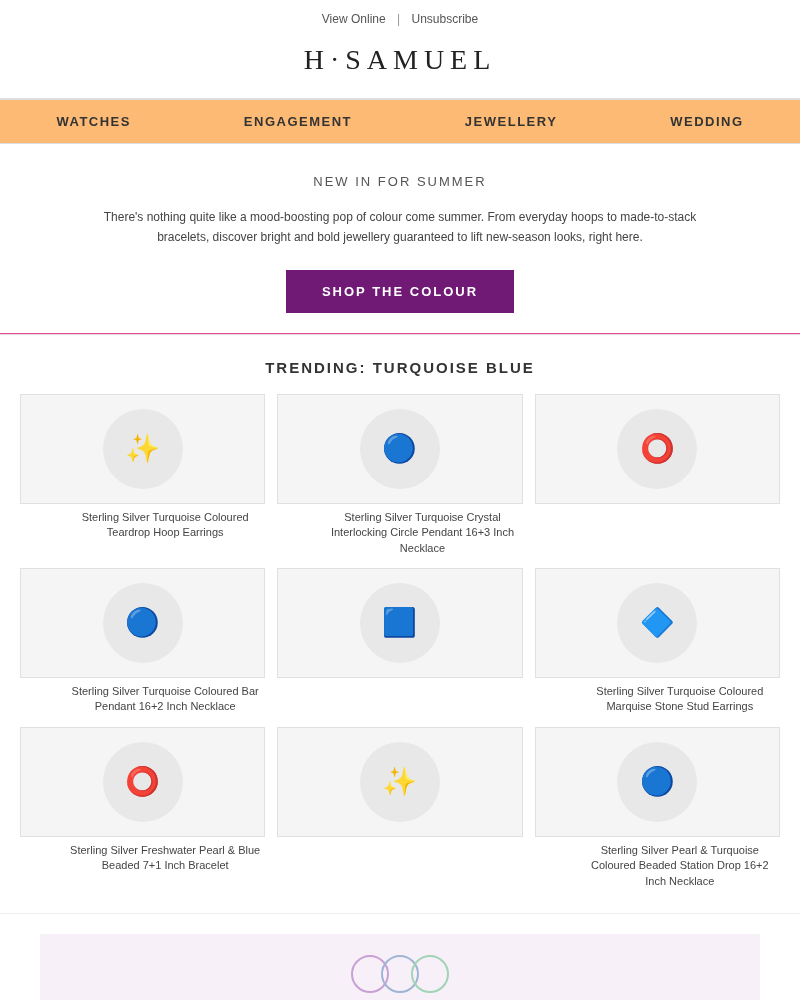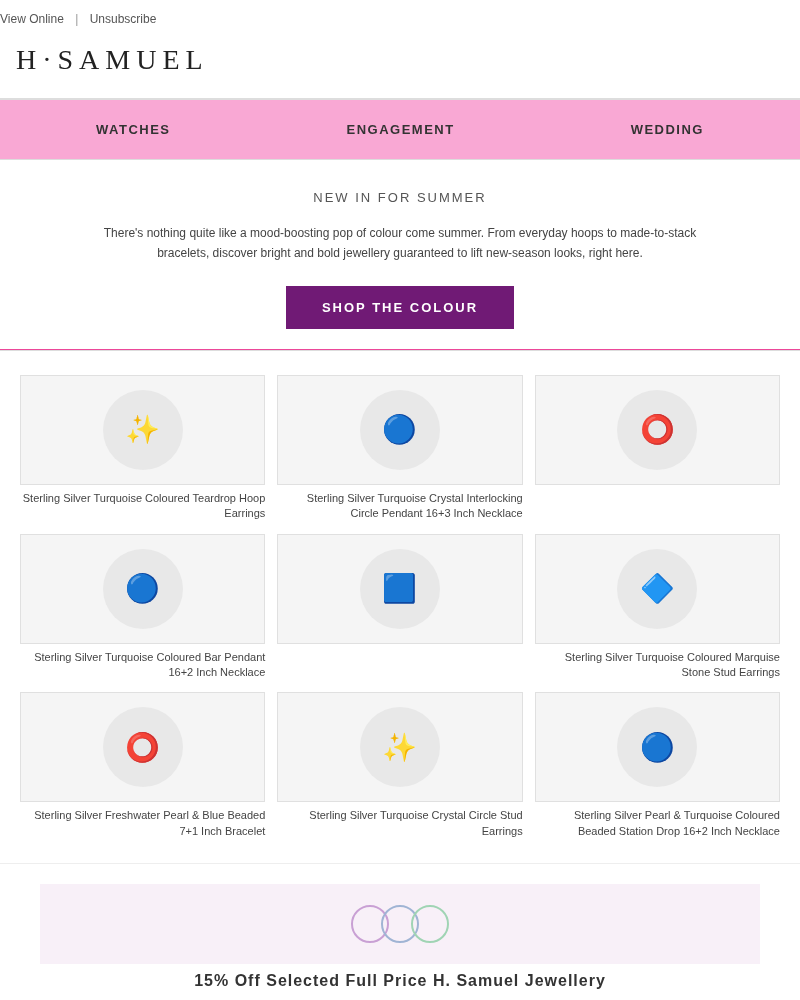--- a/index.html
+++ b/index.html
@@ -10,20 +10,21 @@
       justify-content: center;
     }
     .email-container {
       width: 800px;
       background: #ffffff;
     }
 
     
     .top-bar {
       background: #ffffff;
+      text-align: center;
       padding: 12px 0 8px;
       border-bottom: 1px solid #ddd;
     }
     .top-bar-links {
       font-size: 12px;
       color: #555;
       margin-bottom: 10px;
     }
     .top-bar-links a {
       color: #555;
@@ -37,26 +38,26 @@
       font-size: 28px;
       letter-spacing: 6px;
       color: #222;
       font-weight: 400;
       font-family: 'Georgia', serif;
       padding: 8px 16px 14px;
     }
 
     
     .nav-bar {
-      background: #f9a8d4;
+      background: #fdba74;
       border-top: 1px solid #ddd;
       border-bottom: 1px solid #ddd;
       display: flex;
       justify-content: space-around;
-      padding: 8px;
+      padding: 0;
     }
     .nav-item {
       padding: 14px 20px;
       font-size: 13px;
       letter-spacing: 1.5px;
       color: #333;
       font-weight: 600;
       cursor: pointer;
       text-transform: uppercase;
     }
@@ -133,22 +134,23 @@
       height: 80px;
       background: #e8e8e8;
       border-radius: 50%;
       display: flex;
       align-items: center;
       justify-content: center;
     }
     .product-name {
       font-size: 11px;
       color: #444;
-      text-align: right;
+      text-align: center;
       line-height: 1.4;
+      margin-left: 45px;
     }
 
     
     .promo-section {
       padding: 20px 40px 10px;
       text-align: center;
       border-bottom: 1px solid #eee;
     }
     .promo-image-placeholder {
       width: 100%;
@@ -189,32 +191,34 @@
       <a href="#">View Online</a>
       <span>|</span>
       <a href="#">Unsubscribe</a>
     </div>
     <div class="logo">H·SAMUEL</div>
   </div>
 
   <nav class="nav-bar">
     <div class="nav-item">WATCHES</div>
     <div class="nav-item">ENGAGEMENT</div>
+    <div class="nav-item">JEWELLERY</div>
     <div class="nav-item">WEDDING</div>
   </nav>
 
   <div class="hero-section">
     <div class="new-in-label">NEW IN FOR SUMMER</div>
     <p class="description">There's nothing quite like a mood-boosting pop of colour come summer. From everyday hoops to made-to-stack bracelets, discover bright and bold jewellery guaranteed to lift new-season looks, right here.</p>
     <button class="cta-button">SHOP THE COLOUR</button>
   </div>
 
   <hr class="divider">
 
   <div class="trending-section">
+    <div class="trending-title">TRENDING: TURQUOISE BLUE</div>
     <div class="product-grid">
 
       <div class="product-item">
         <div class="product-image-placeholder">
           <div class="product-img-inner">
               <span class="earring-icon"></span>
             </div>
         </div>
         <span class="product-name">Sterling Silver Turquoise Coloured Teardrop Hoop Earrings</span>
       </div>
@@ -265,21 +269,20 @@
             </div>
         </div>
         <span class="product-name">Sterling Silver Freshwater Pearl &amp; Blue Beaded 7+1 Inch Bracelet</span>
       </div>
       <div class="product-item">
         <div class="product-image-placeholder">
           <div class="product-img-inner">
               <span class="earring-icon"></span>
             </div>
         </div>
-        <span class="product-name">Sterling Silver Turquoise Crystal Circle Stud Earrings</span>
       </div>
       <div class="product-item">
         <div class="product-image-placeholder">
           <div class="product-img-inner">
               <span class="necklace-icon"></span>
             </div>
         </div>
         <span class="product-name">Sterling Silver Pearl &amp; Turquoise Coloured Beaded Station Drop 16+2 Inch Necklace</span>
       </div>
 

